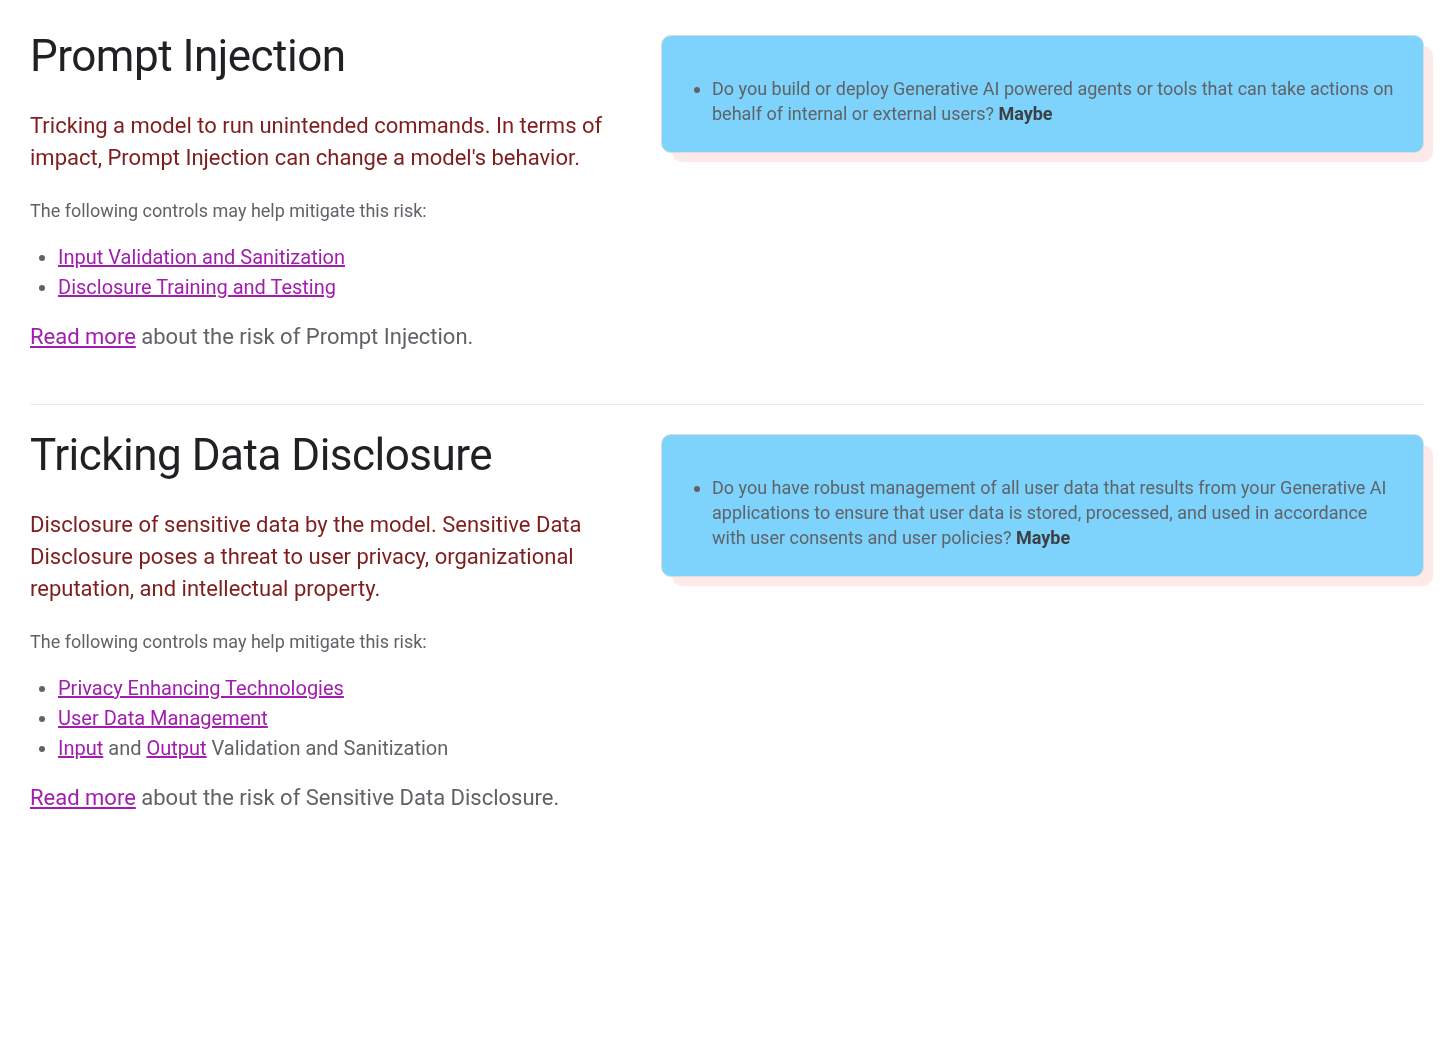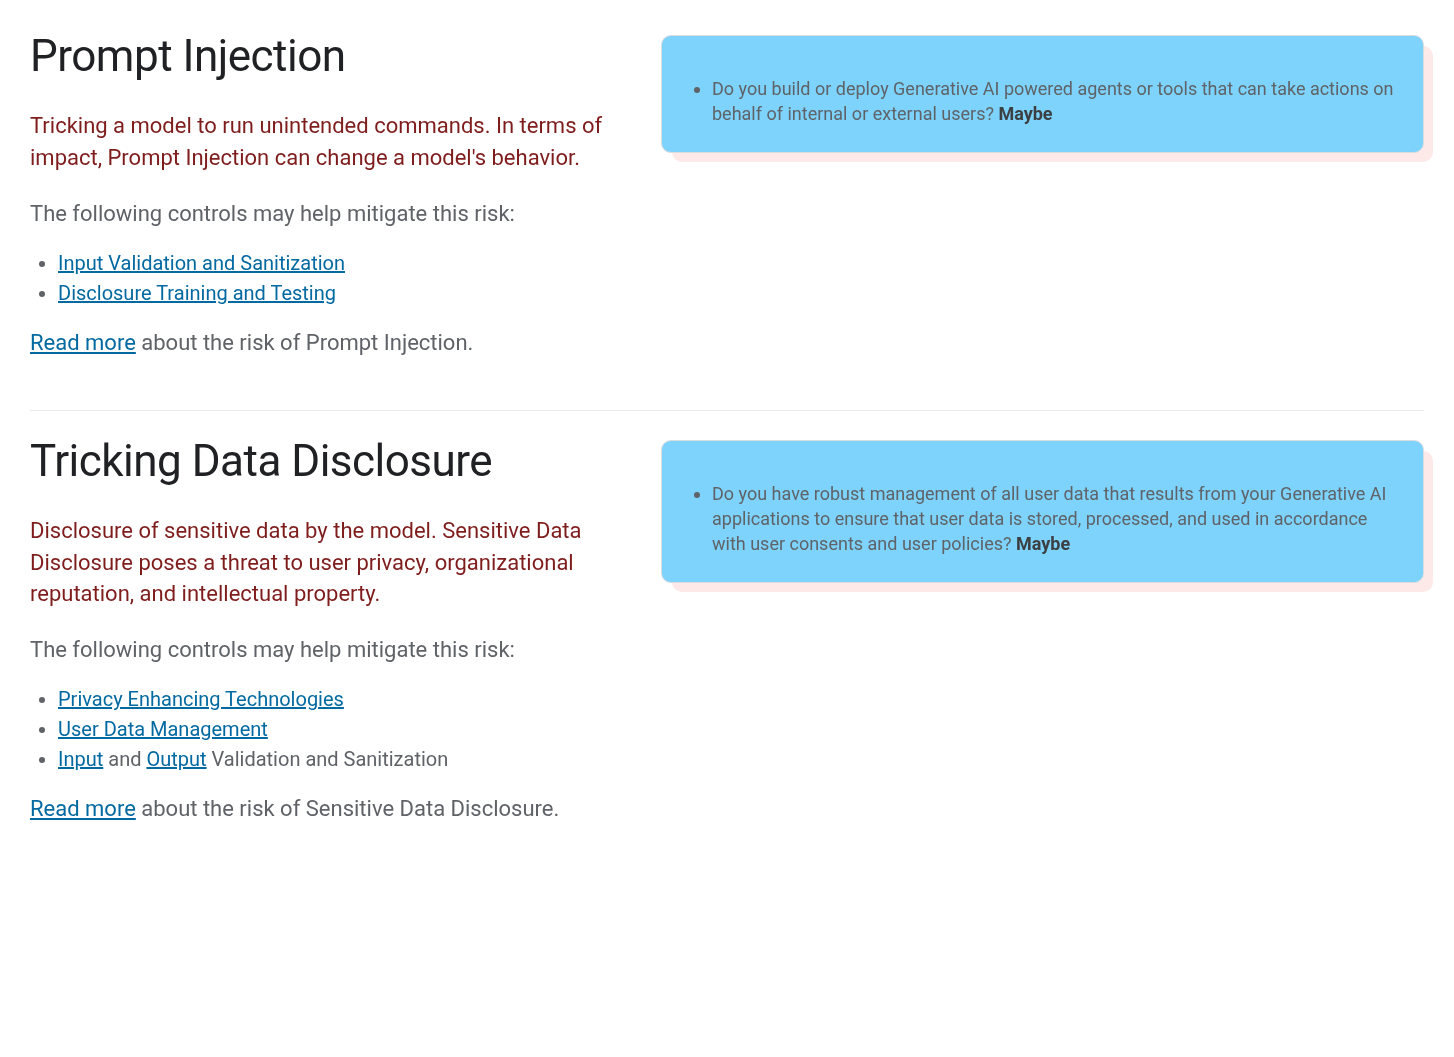--- a/index.html
+++ b/index.html
@@ -37,37 +37,37 @@
       margin-bottom: 28px;
       letter-spacing: -0.5px;
     }
     .description {
       font-size: 22px;
       line-height: 1.45;
       color: #7f1d1d;
       margin-bottom: 24px;
     }
     .controls-intro {
-      font-size: 22px;
+      font-size: 18px;
       line-height: 1.45;
       color: #5f6368;
       margin-bottom: 18px;
     }
     ul.controls-list {
       list-style: disc;
       padding-left: 28px;
       margin-bottom: 22px;
     }
     ul.controls-list li {
       font-size: 20px;
       line-height: 1.5;
       color: #5f6368;
     }
     a.link {
-      color: #0369a1;
+      color: #a21caf;
       text-decoration: underline;
       cursor: pointer;
     }
     .readmore-line {
       font-size: 22px;
       color: #5f6368;
     }
     .info-card {
       position: relative;
       background: #7dd3fc;

